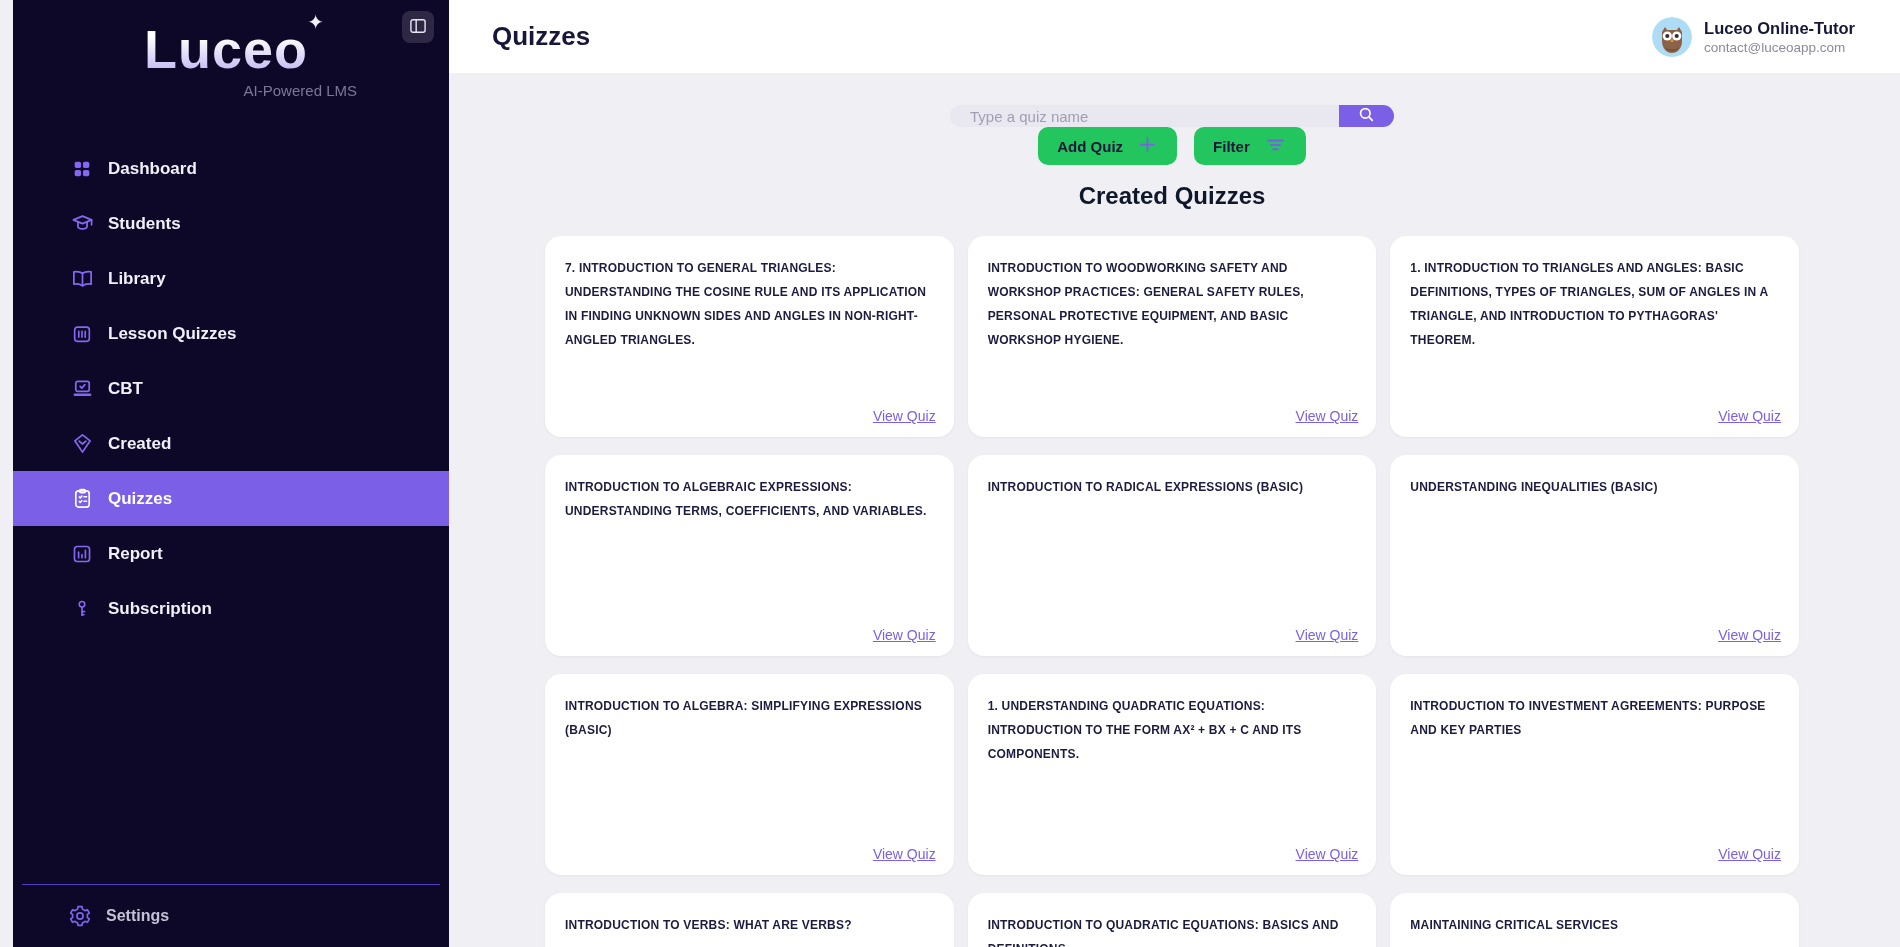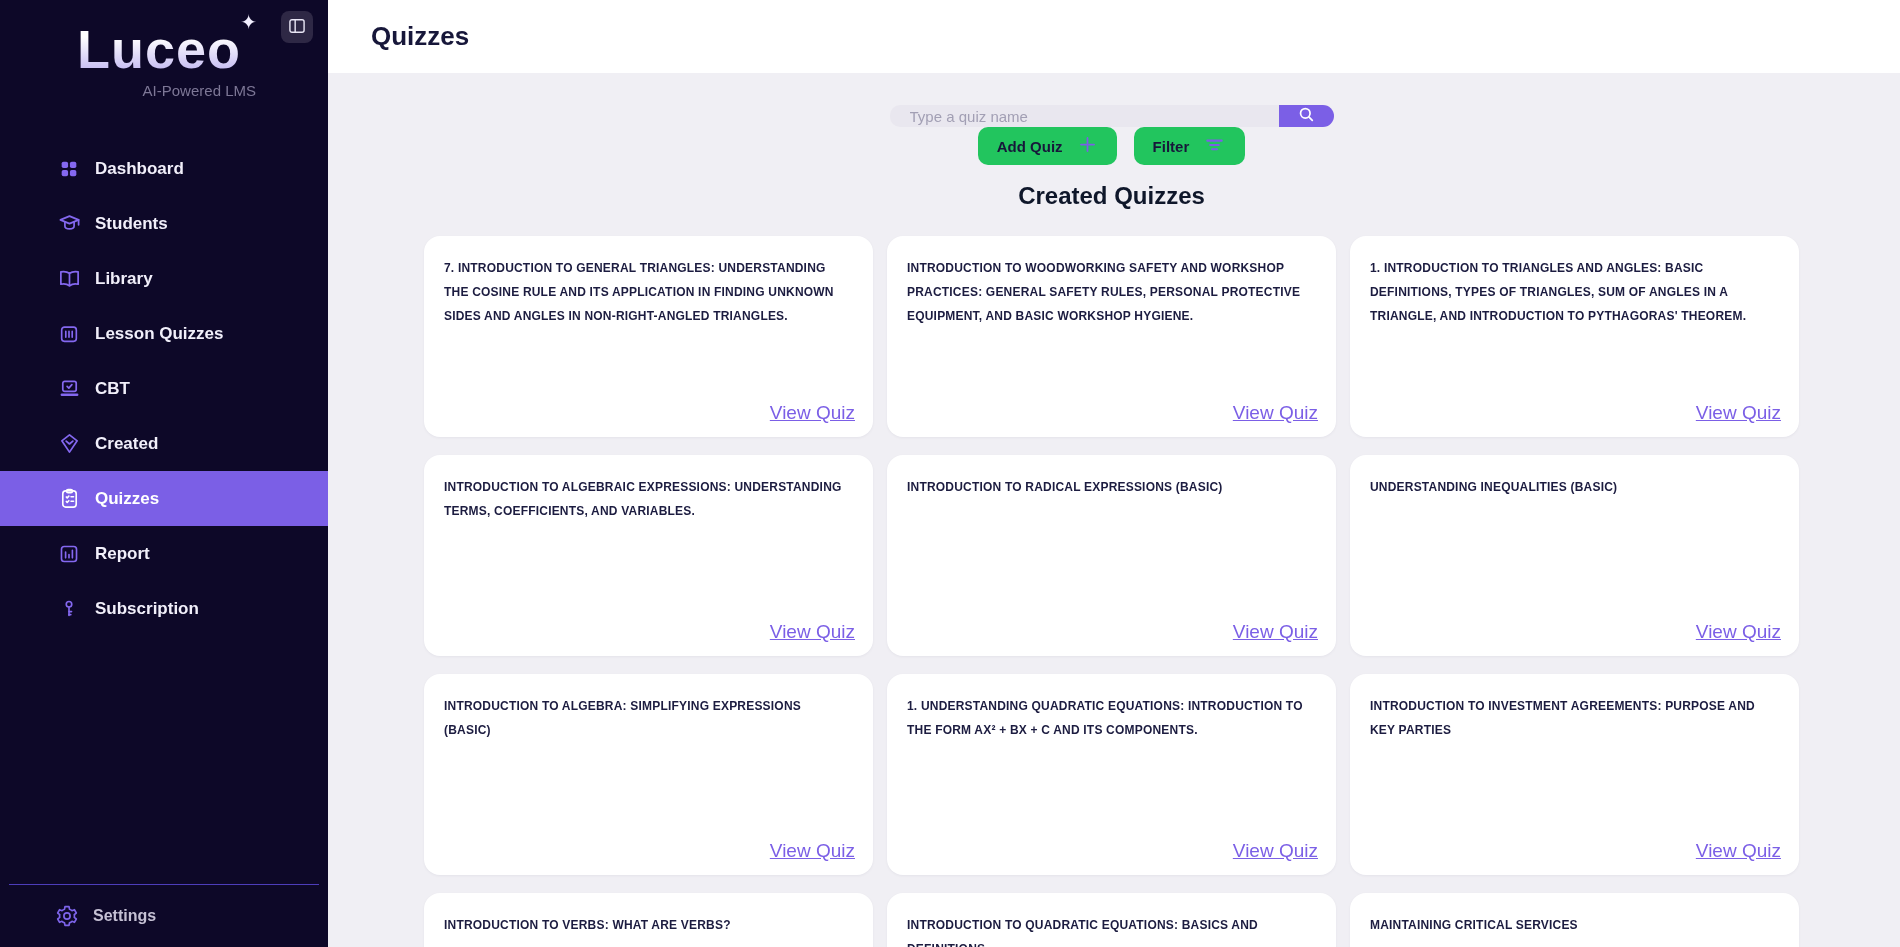--- a/index.html
+++ b/index.html
@@ -6,36 +6,36 @@
   html,body { width:1900px; height:947px; overflow:hidden; }
   body {
     font-family:"Liberation Sans", sans-serif;
     display:flex;
     background:#f0eff4;
     color:#1a1a3c;
   }
 
   
   .sidebar {
-    width:328px; flex-shrink:0; background:#0d0828;
-    position:relative; display:flex; flex-direction:column;
+    width:436px; flex-shrink:0; background:#0d0828;
+    position:relative; display:flex; flex-direction:column;margin-left:13px;
   }
   .toggle-btn {
     position:absolute; top:11px; right:15px; width:32px; height:32px;
     background:#2e2845; border:none; border-radius:8px;
     display:flex; align-items:center; justify-content:center; cursor:pointer;
   }
   .logo { position:relative; width:fit-content; margin:18px auto 0; padding-right:10px; }
   .logo-text {
     font-size:54px; font-weight:700; letter-spacing:1px;
     background:linear-gradient(180deg,#ffffff 30%,#b7abef 100%);
     -webkit-background-clip:text; background-clip:text; color:transparent;
   }
   .logo-sparkle { position:absolute; top:-8px; right:-6px; color:#f2efff; font-size:20px; }
-  .tagline { text-align:right; padding-right:72px; margin-top:2px; color:#7d7796; font-size:15px; }
+  .tagline { text-align:right; padding-right:92px; margin-top:2px; color:#7d7796; font-size:15px; }
 
   .nav { margin-top:42px; display:flex; flex-direction:column; }
   .side-item {
     height:55px; display:flex; align-items:center; padding-left:57px; cursor:pointer;
   }
   .side-item.active { background:#7b5fe6; }
   .side-icon { width:24px; height:24px; display:flex; align-items:center; justify-content:center; color:#8468f0; }
   .side-item.active .side-icon { color:#ffffff; }
   .side-label { margin-left:14px; color:#f1effa; font-size:17px; font-weight:700;text-align:center; }
   .side-item.active .side-label { color:#ffffff; }
@@ -90,21 +90,21 @@
   .quiz-card {
     background:#ffffff; border-radius:16px; padding:20px 18px 14px 20px;
     position:relative; box-shadow:0 1px 3px rgba(20,20,60,0.05);
   }
   .quiz-title {
     font-size:12px; font-weight:700; color:#1c1c40; line-height:24px;
     letter-spacing:0.2px; text-transform:uppercase; padding-right:6px;
   }
   .view-quiz {
     position:absolute; right:18px; bottom:13px; color:#7b5fe6;
-    font-size:19px; text-decoration:underline; cursor:pointer;
+    font-size:14px; text-decoration:underline; cursor:pointer;
   }
 </style>
 </head>
 <body>
 
 <aside class="sidebar">
   <button class="toggle-btn">
     <span>
       <svg viewBox="0 0 24 24" width="20" height="20">
           <g stroke="#e9e6f5" stroke-width="1.7" fill="none" stroke-linejoin="round">
@@ -244,20 +244,38 @@
           </svg>
         </span>
       <span class="settings-label">Settings</span>
     </div>
   </div>
 </aside>
 
 <div class="main">
   <header class="header">
     <h1 class="page-title">Quizzes</h1>
+    <div class="user-block">
+      <span class="avatar">
+        <svg viewBox="0 0 40 40" width="40" height="40">
+            <circle cx="20" cy="20" r="20" fill="#aedcf5"></circle>
+            <path d="M10 15l3-5 2.2 3h9.6L27 10l3 5v9c0 7.5-4.6 12-10 12s-10-4.5-10-12z" fill="#8a6248"></path>
+            <path d="M13.5 30c2.5 3.4 10.5 3.4 13 0-1.5 5.5-11.5 5.5-13 0z" fill="#6e4c38"></path>
+            <circle cx="15.3" cy="19" r="4.6" fill="#fff"></circle>
+            <circle cx="24.7" cy="19" r="4.6" fill="#fff"></circle>
+            <circle cx="15.3" cy="19" r="2.1" fill="#33302e"></circle>
+            <circle cx="24.7" cy="19" r="2.1" fill="#33302e"></circle>
+            <path d="M20 21.5l-2.3 3.2h4.6z" fill="#e8913a"></path>
+          </svg>
+      </span>
+      <span>
+        <div class="user-name">Luceo Online-Tutor</div>
+        <div class="user-email">contact@luceoapp.com</div>
+      </span>
+    </div>
   </header>
 
   <section class="content">
     <div class="toolbar">
       <div class="search-wrap">
         <input class="search-input" type="text" placeholder="Type a quiz name" style="">
         <button class="search-btn">
           <span>
             <svg viewBox="0 0 24 24" width="19" height="19">
                 <g stroke="#fff" stroke-width="2.2" fill="none" stroke-linecap="round">

